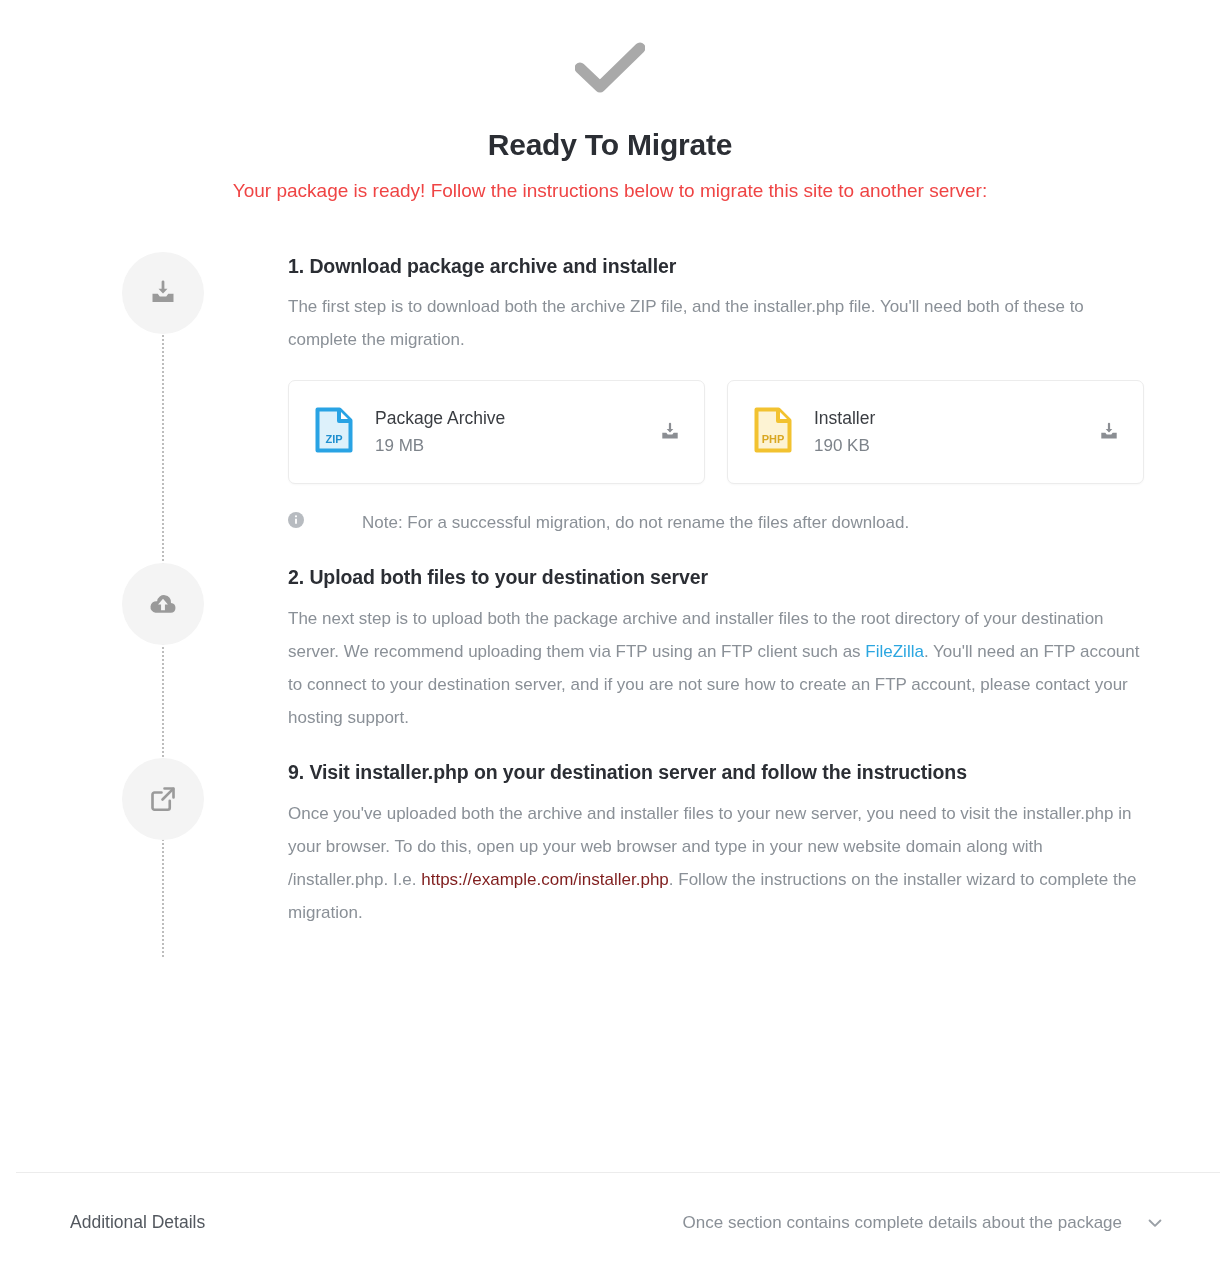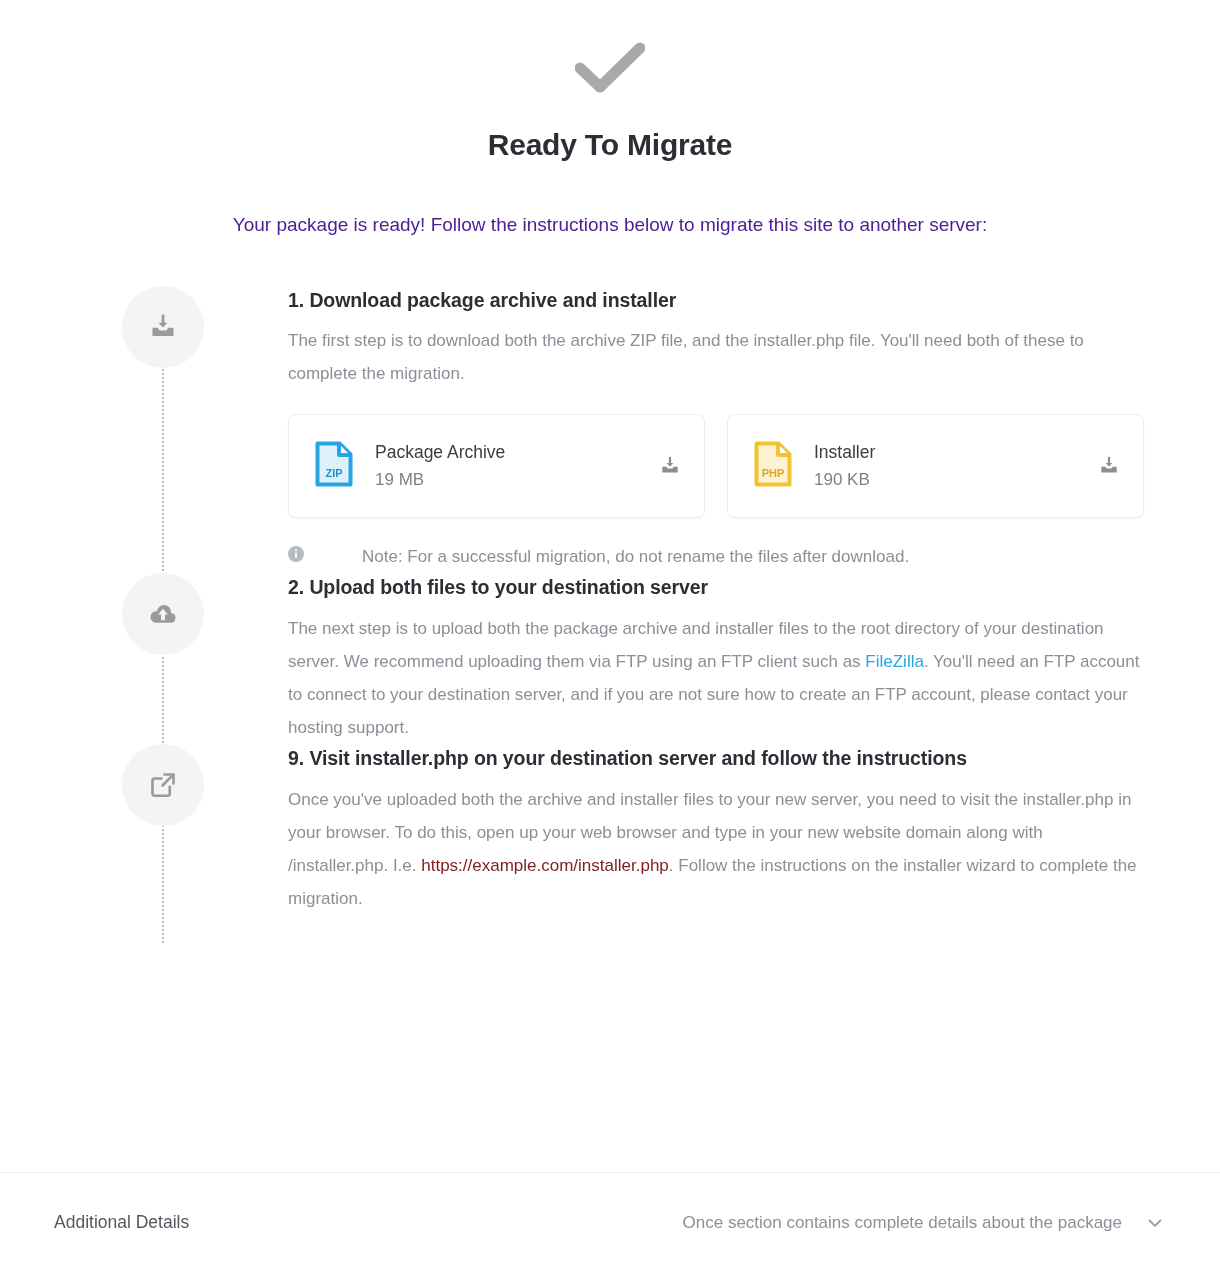--- a/index.html
+++ b/index.html
@@ -30,22 +30,22 @@
   .hero-title {
     font-size: 30px;
     font-weight: bold;
     color: #2b2e34;
     letter-spacing: -0.2px;
     margin: 34px 0 0 0;
     line-height: 1.1;
   }
   .hero-sub {
     font-size: 19px;
-    color: #4c1d95;
-    margin: 52px 0 0 0;
+    color: #ef4444;
+    margin: 18px 0 0 0;
     font-weight: 400;
     line-height: 1.3;
   }
 
   
   .steps {
     position: relative;
     margin-top: 48px;
     padding-bottom: 28px;
   }
@@ -57,21 +57,21 @@
     width: 0;
     border-left: 2px dotted #bdbdbd;
     z-index: 0;
   }
   .step {
     position: relative;
     display: flex;
     align-items: flex-start;
     z-index: 1;
   }
-  .step + .step { }
+  .step + .step { margin-top: 24px; }
   .bullet {
     flex: 0 0 82px;
     width: 82px;
     height: 82px;
     margin-left: 122px;
     border-radius: 50%;
     background: #f4f4f4;
     display: flex;
     align-items: center;
     justify-content: center;
@@ -167,21 +167,21 @@
   .note-text {
     font-size: 17px;
     color: #8a9097;
     line-height: 1.95;
     margin: 0;
   }
 
   
   .footer {
     position: absolute;
-    left: 0; right: 0;
+    left: 16px; right: 0;
     bottom: 0;
     height: 100px;
     border-top: 1px solid #ececec;
     display: flex;
     align-items: center;
     padding: 0 54px 0 54px;
     cursor: pointer;
     margin-top: 18px;
   }
   .footer-left {

